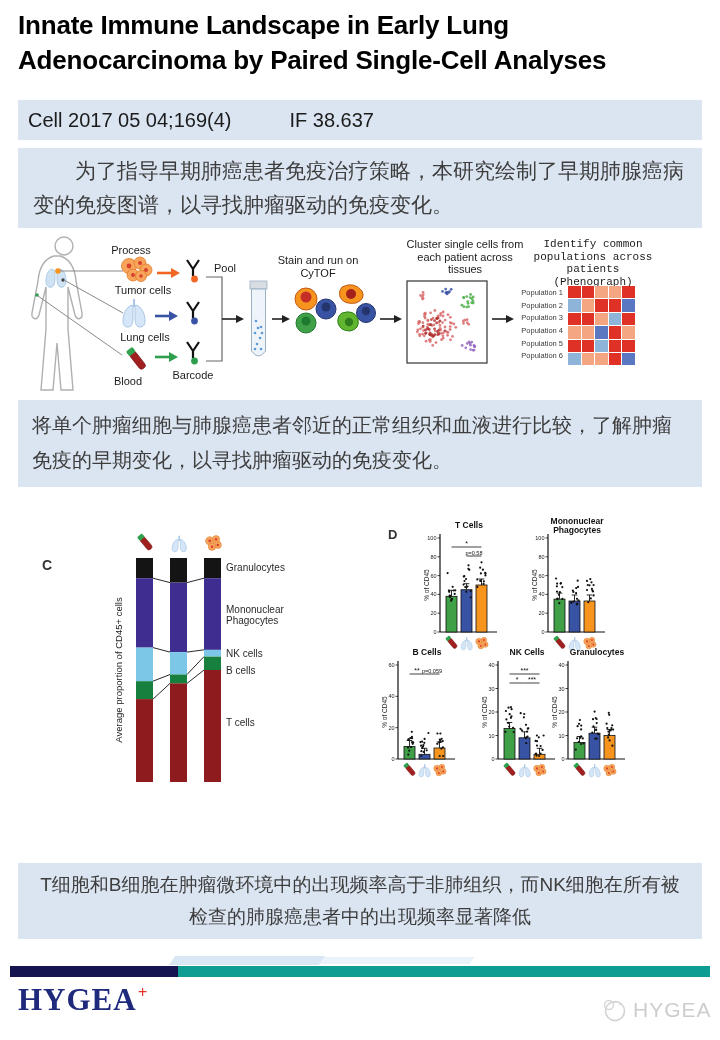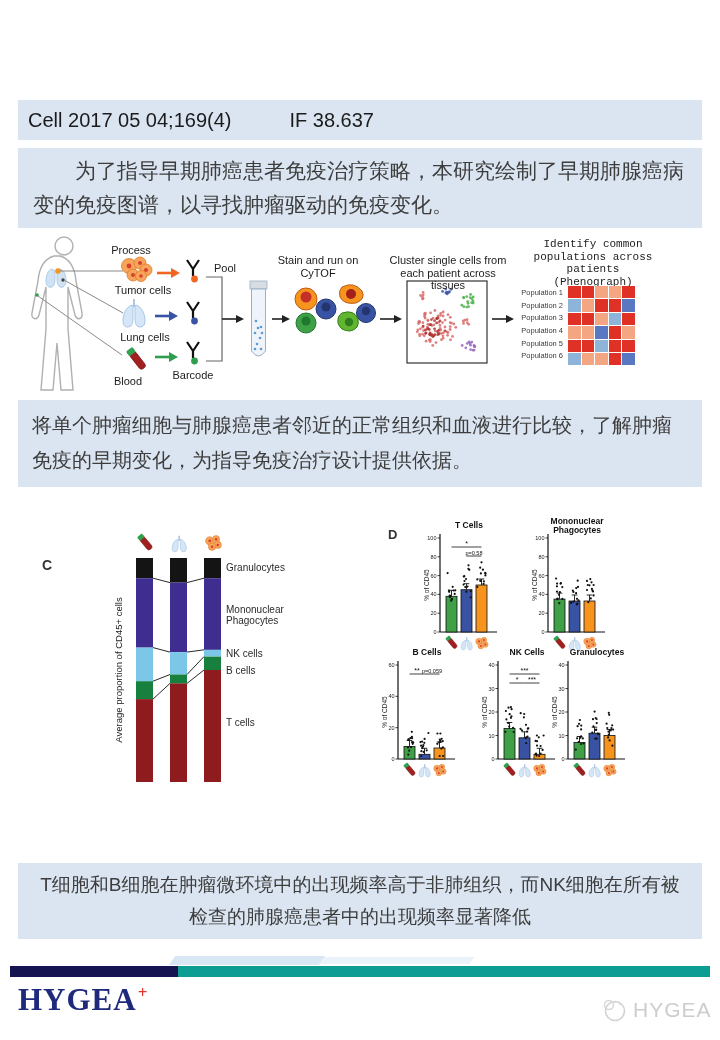--- a/index.html
+++ b/index.html
@@ -43,20 +43,24 @@
         font-size:31px;color:#1f2a7c;letter-spacing:1px;}
   #brand .plus{color:#e3342a;font-size:17px;position:relative;top:-12px;left:1px;font-weight:700;}
   #watermark{left:600px;top:996px;display:flex;align-items:center;gap:5px;}
   #watermark-text{font-size:21px;letter-spacing:1px;color:#cdcdcd;}
 </style>
 </head>
 <body>
 
 <div id="page">
 
+  <div id="title" class="abs">
+    <div>Innate Immune Landscape in Early Lung</div>
+    <div>Adenocarcinoma by Paired Single-Cell Analyses</div>
+  </div>
 
   <div id="journal-bar" class="abs">
     <span id="journal-citation">Cell 2017 05 04;169(4)</span>
     <span id="journal-if">IF 38.637</span>
   </div>
 
   <div id="box1" class="abs cn-box">
     <p>为了指导早期肺癌患者免疫治疗策略，本研究绘制了早期肺腺癌病变的免疫图谱，以寻找肿瘤驱动的免疫变化。</p>
   </div>
 
@@ -319,21 +323,21 @@
       <polygon points="496,82 504,86 496,90" fill="#222"></polygon>
     </svg>
 
     <div class="wf-label" style="left:86px;top:11px;width:70px;">Process</div>
     <div class="wf-label" style="left:97px;top:51px;width:72px;">Tumor cells</div>
     <div class="wf-label" style="left:194px;top:29px;width:42px;">Pool</div>
     <div class="wf-label" style="left:99px;top:98px;width:72px;">Lung cells</div>
     <div class="wf-label" style="left:88px;top:142px;width:60px;">Blood</div>
     <div class="wf-label" style="left:152px;top:136px;width:62px;">Barcode</div>
     <div class="wf-label" style="left:256px;top:21px;width:104px;">Stain and run on CyTOF</div>
-    <div class="wf-label" style="left:376px;top:5px;width:124px;margin-top:16px;">Cluster single cells from each patient across tissues</div>
+    <div class="wf-label" style="left:393px;top:5px;width:124px;">Cluster single cells from each patient across tissues</div>
     <div class="wf-label" style="left:514px;top:5px;width:138px;font-family:Liberation Mono, monospace;">Identify common populations across patients (Phenograph)</div>
     <div id="wf-pops">
         <div>Population 1</div>
         <div>Population 2</div>
         <div>Population 3</div>
         <div>Population 4</div>
         <div>Population 5</div>
         <div>Population 6</div>
       </div>
     <div id="wf-heatmap">
@@ -364,21 +368,21 @@
         <div style="background: rgb(224, 49, 39);"></div>
         <div style="background: rgb(143, 180, 217);"></div>
         <div style="background: rgb(244, 165, 130);"></div>
         <div style="background: rgb(244, 165, 130);"></div>
         <div style="background: rgb(224, 49, 39);"></div>
         <div style="background: rgb(90, 119, 194);"></div>
       </div>
   </div>
 
   <div id="box2" class="abs cn-box">
-    <span>将单个肿瘤细胞与肺腺癌患者邻近的正常组织和血液进行比较，了解肿瘤免疫的早期变化，为指导免疫治疗设计提供依据。</span>
+    <span>将单个肿瘤细胞与肺腺癌患者邻近的正常组织和血液进行比较，了解肿瘤免疫的早期变化，以寻找肿瘤驱动的免疫变化。</span>
   </div>
 
   <div id="panel-c" class="abs"><svg width="340" height="310" viewBox="0 0 340 310">
         <text x="12" y="55" font-size="14" font-weight="bold" fill="#333">C</text>
         <text x="92" y="155" font-size="9.5" fill="#222" text-anchor="middle" transform="rotate(-90 92 155)">Average proportion of CD45+ cells</text>
         <g transform="translate(106,19) scale(1.15)">
           <g transform="rotate(-40 8 8)">
             <rect x="6" y="2" width="5" height="13" rx="2.2" fill="#a02020" stroke="#7c1616" stroke-width="0.5"></rect>
             <rect x="5.7" y="-0.5" width="5.6" height="4" rx="1" fill="#2fa14f"></rect>
           </g>

